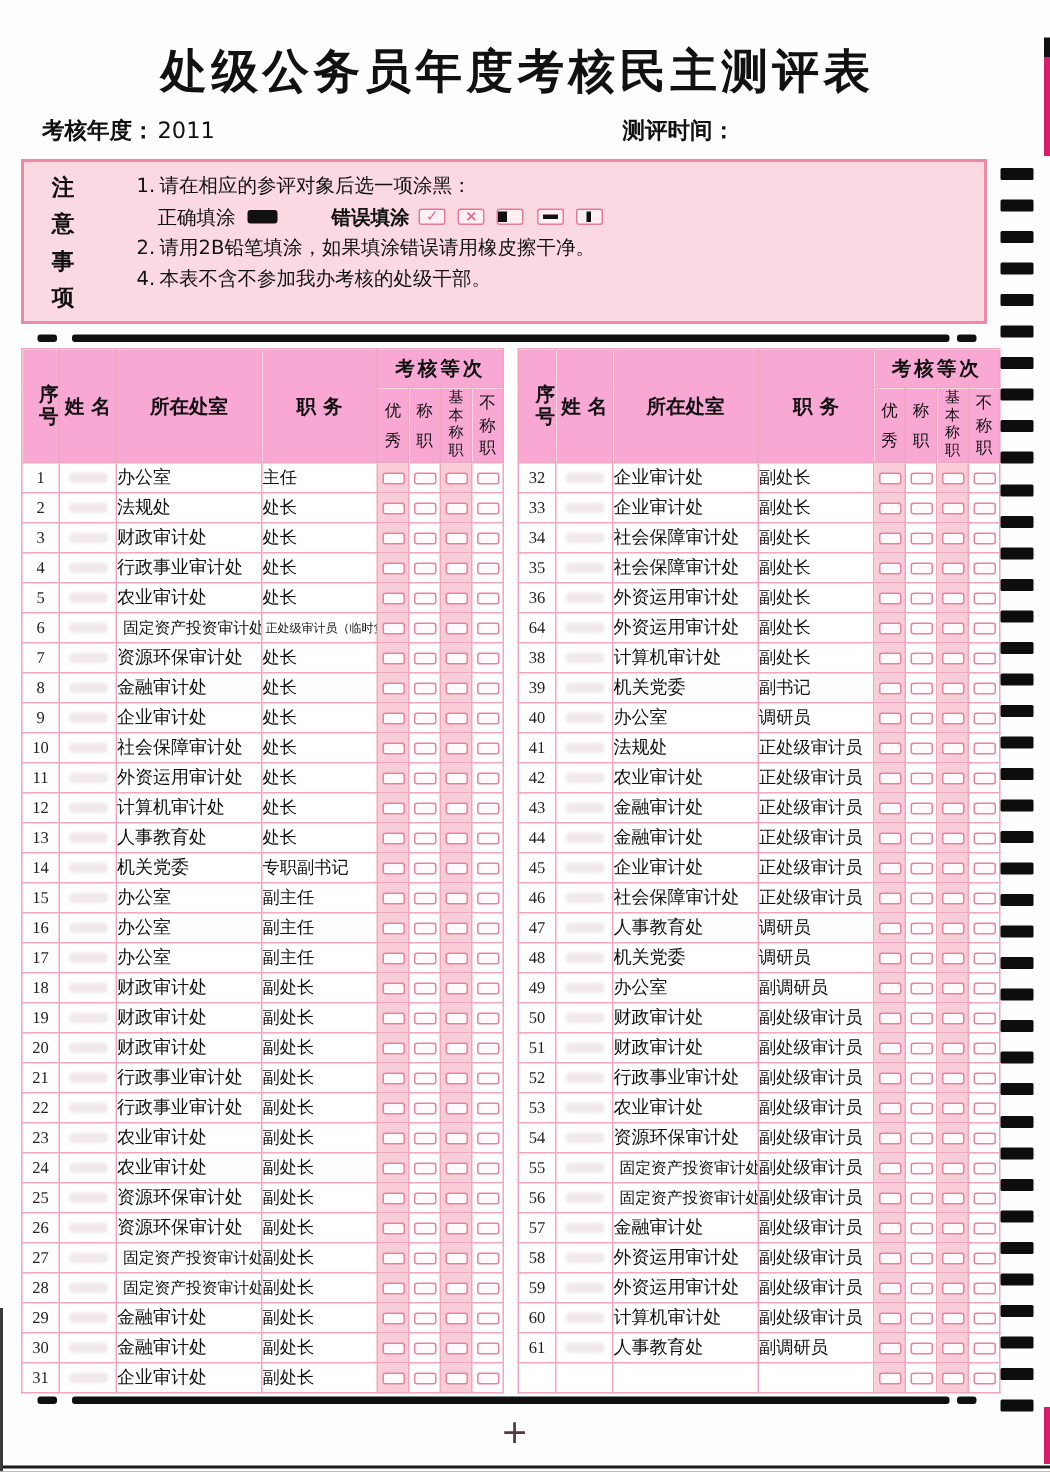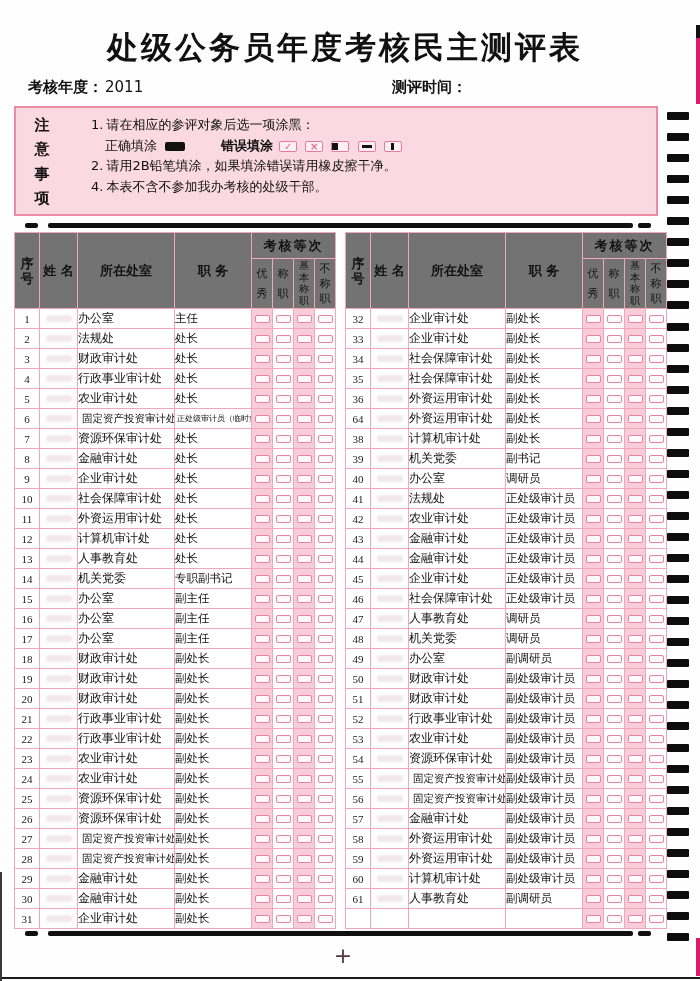--- a/index.html
+++ b/index.html
@@ -4,21 +4,21 @@
 <style>
   html,body{margin:0;padding:0;background:#888;}
   .page{position:relative;width:700px;height:981px;background:#fefefe;overflow:hidden;
         font-family:"DejaVu Sans","Liberation Sans",sans-serif;color:#111;}
 
   
   .title{position:absolute;top:27px;left:0;width:690px;text-align:center;
          font-size:31px;font-weight:700;letter-spacing:3px;}
   .meta{position:absolute;top:78px;left:0;width:700px;font-size:15px;font-weight:700;}
   .meta .m-left{position:absolute;left:28px;top:0;}
-  .meta .m-right{position:absolute;left:392px;top:0;}
+  .meta .m-right{position:absolute;left:415px;top:0;}
   .meta .val{font-weight:400;margin-left:2px;}
   .meta .blank{display:inline-block;width:120px;height:16px;vertical-align:middle;}
 
   
   .notice{position:absolute;left:14px;top:106px;width:644px;height:110px;
           background:#fbd9e3;border:2px solid #ec8ba6;box-sizing:border-box;}
   .notice-label{position:absolute;left:16px;top:8px;height:92px;width:20px;
                 display:flex;flex-direction:column;justify-content:space-between;
                 font-size:15px;font-weight:700;text-align:center;}
   .notice-items{position:absolute;left:75px;top:7px;font-size:13px;line-height:20.5px;}
@@ -37,24 +37,24 @@
 
   
   .dv{position:absolute;height:5px;background:#101010;border-radius:2px;}
 
   
   table.eval{position:absolute;top:232px;border-collapse:collapse;table-layout:fixed;
              width:321px;background:#fff;}
   table.eval#table-left{left:14px;}
   table.eval#table-right{left:345px;}
   table.eval th,table.eval td{border:1px solid #f2a6bb;padding:0;overflow:hidden;}
-  table.eval thead th{font-weight:700;background:#737373;font-size:13px;}
+  table.eval thead th{font-weight:700;background:#f9a8d4;font-size:13px;}
   tr.h1 th{height:25px;}
   tr.h2 th{height:49px;}
-  th.no-h{font-size:13px;line-height:15px;}
+  th.no-h{font-size:13px;line-height:15px;text-align:right;}
   th.grp-h{letter-spacing:2px;}
   .vstack{display:flex;flex-direction:column;align-items:center;justify-content:space-evenly;
           height:100%;font-weight:400;font-size:11px;line-height:11px;}
   .vstack.small{font-size:10px;line-height:10px;}
   table.eval tbody td{height:19px;}
   td.no-cell{font-family:"Liberation Serif",serif;font-size:11px;color:#222;text-align:center;}
   td.name-cell{}
   .smudge{width:26px;height:7px;margin:0 auto;background:#f1e8eb;border-radius:3px;filter:blur(1px);}
   td.dept-cell{font-size:12px;padding-left:7px;white-space:nowrap;}
   td.dept-cell.long{font-size:10.5px;padding-left:4px;}

